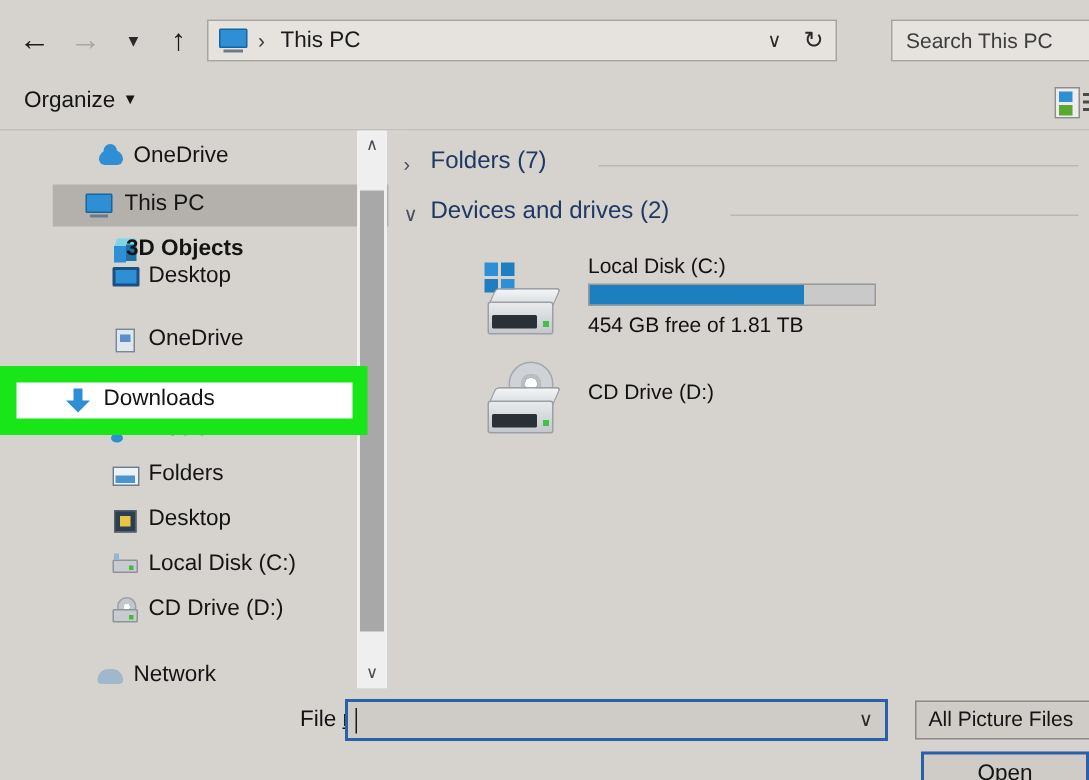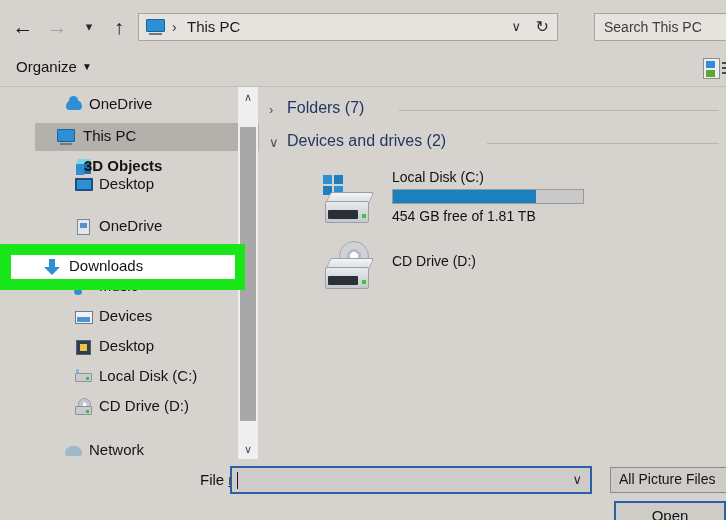--- a/index.html
+++ b/index.html
@@ -705,21 +705,21 @@
           <div class="ic-note"></div>
           <div class="ic-note-bar"></div>
         </div>
       <div class="nav-label" style="left:64px;">Music</div>
     </div>
 
     <div class="nav-item" style="top:216px;">
       <div class="nav-icon" style="left:40px;">
           <div class="ic-pic"></div>
         </div>
-      <div class="nav-label" style="left:64px;">Devices</div>
+      <div class="nav-label" style="left:64px;">Folders</div>
     </div>
 
     <div class="nav-item" style="top:246px;">
       <div class="nav-icon" style="left:40px;">
           <div class="ic-vid"></div>
         </div>
       <div class="nav-label" style="left:64px;">Desktop</div>
     </div>
 
     <div class="nav-item" style="top:276px;">

